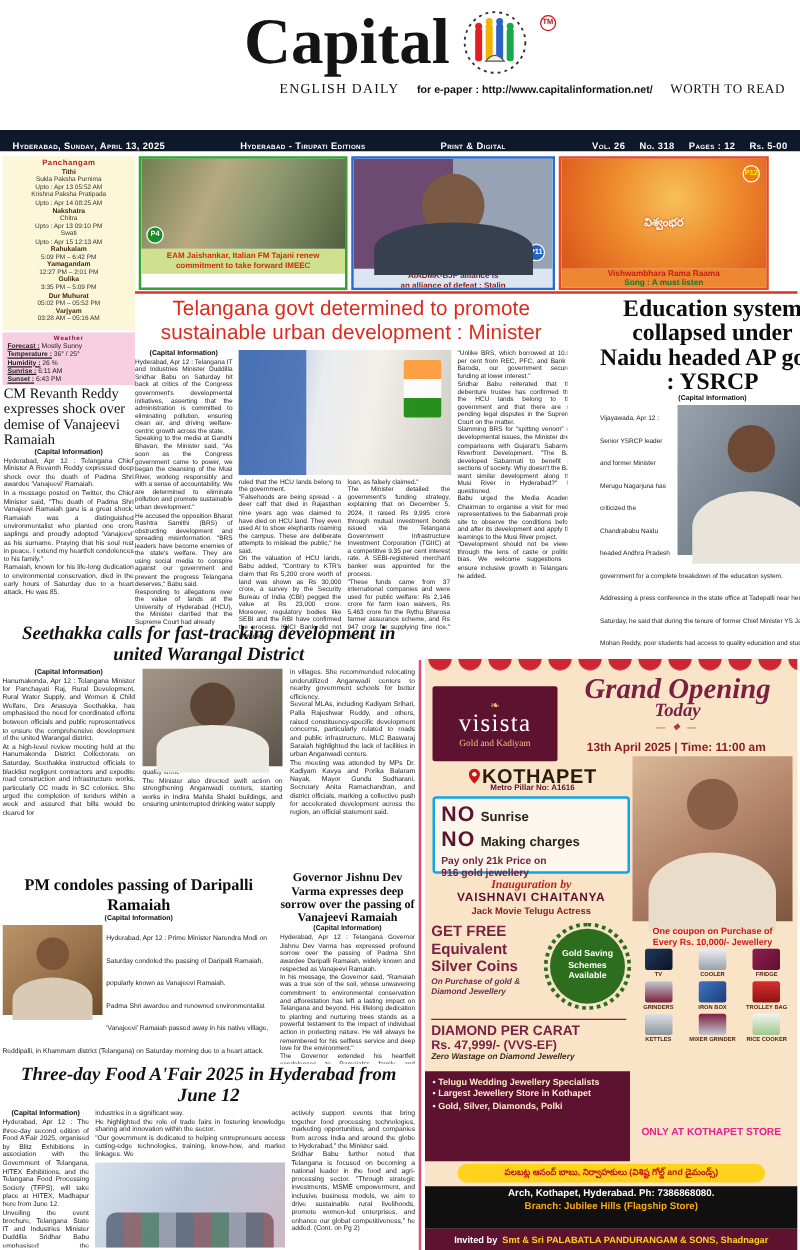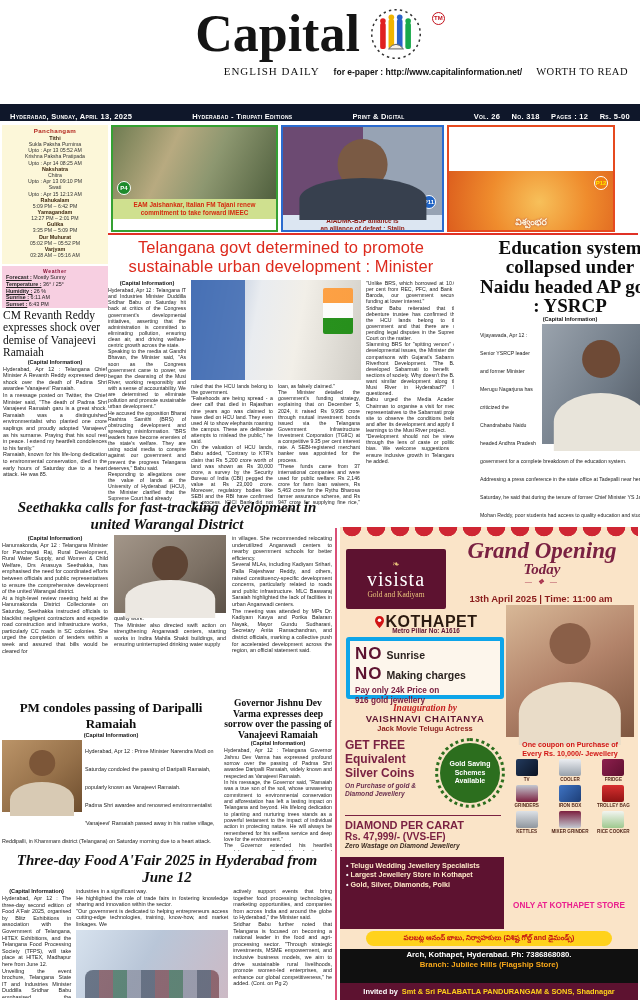--- a/index.html
+++ b/index.html
@@ -36,21 +36,21 @@
   .w-label { font-weight:700; text-decoration:underline; }
 
   
   .teaser { top:125px; height:107px; background:#fff; }
   #teaser1 { left:111px; width:167px; border:2px solid #35a133; }
   #teaser2 { left:281px; width:163px; border:2px solid #2a6bcf; }
   #teaser3 { left:447px; width:168px; border:2px solid #e64a1f; }
   .t-photo { position:relative; width:100%; }
   #teaser1 .t-photo { height:72px; background:linear-gradient(115deg,#6f7c52 0%,#b8aa80 35%,#8d9770 60%,#50603e 100%); }
   #teaser2 .t-photo { height:88px; background:linear-gradient(90deg,#6c4a72 0 50%,#97a3b4 50% 100%); }
-  #teaser3 .t-photo { height:88px; background:radial-gradient(circle at 55% 35%, #f7c05a 0%, #ef8c2d 45%, #d8541a 100%);margin-top:44px; }
+  #teaser3 .t-photo { height:88px; background:radial-gradient(circle at 55% 35%, #f7c05a 0%, #ef8c2d 45%, #d8541a 100%); }
   .badge { position:absolute; width:14px; height:14px; border-radius:50%; color:#fff; font-size:6px; font-weight:700;
     display:flex; align-items:center; justify-content:center; border:1px solid #fff; }
   #teaser1 .badge { left:4px; bottom:4px; background:#1d8a2c; }
   #teaser2 .badge { right:6px; bottom:6px; background:#1f63c4; }
   #teaser3 .badge { right:5px; top:5px; background:#ef7d13; color:#ffe600; }
   .t-cap { font-weight:700; text-align:center; font-size:6.4px; line-height:1.25; white-space:pre-line; padding:2px 1px; }
   #teaser1 .t-cap { background:#cfe08f; color:#d42b10; }
   #teaser2 .t-cap { background:#dce6f2; color:#8f1a12; }
   #teaser3 .t-cap1 { color:#c41e10; font-weight:700; text-align:center; font-size:6.6px; }
   #teaser3 .t-cap2 { color:#0e7a2a; font-weight:700; text-align:center; font-size:6.6px; }
@@ -131,21 +131,21 @@
   .ad-brand { font-family:"Liberation Serif",serif; font-size:20px; letter-spacing:1px; line-height:1; }
   .ad-brand-sub { font-family:"Liberation Serif",serif; font-size:7.5px; color:#e9c27b; margin-top:1px; }
   .ad-title { position:absolute; left:110px; top:12px; width:184px; text-align:center; color:#7a2142;
     font-family:"Liberation Serif",serif; font-style:italic; font-weight:700; }
   .ad-title .t1 { font-size:23px; line-height:1; }
   .ad-title .t2 { font-size:15px; line-height:1.05; }
   .ad-title .orn2 { color:#a8324e; font-size:7px; letter-spacing:2px; }
   .ad-dt { position:absolute; left:108px; top:66px; width:186px; text-align:center; font-size:9.5px; font-weight:700; color:#8a1c1c; }
   .ad-loc { position:absolute; left:6px; top:86px; width:160px; text-align:center; font-size:16px; font-weight:700; color:#2b1a10; letter-spacing:.5px; }
   .ad-metro { position:absolute; left:6px; top:100px; width:160px; text-align:center; font-size:6.4px; font-weight:700; color:#5d1230; }
-  .no-box { position:absolute; left:6px; top:110px; width:158px; height:62px; background:#fdf6ec; border:4px solid #0ea5e9;
+  .no-box { position:absolute; left:6px; top:110px; width:158px; height:62px; background:#fdf6ec; border:2px solid #0ea5e9;
     border-radius:3px; padding:3px 5px; }
   .no-line { display:flex; align-items:baseline; gap:4px; }
   .no-word { font-size:17px; font-weight:800; color:#5d1230; letter-spacing:1px; }
   .no-rest { font-size:10.5px; font-weight:700; color:#2b2320; }
   .pay { font-size:8.2px; font-weight:700; color:#7a2142; line-height:1.2; margin-top:2px; }
   .ad-photo { position:absolute; right:4px; top:78px; width:128px; height:132px;
     background:linear-gradient(150deg,#d8b897 0%,#b2836a 50%,#7e563f 100%); }
   .inaug { position:absolute; left:0px; top:176px; width:170px; text-align:center; }
   .inaug .i1 { font-family:"Liberation Serif",serif; font-style:italic; font-weight:700; font-size:9.5px; color:#c42020; }
   .inaug .i2 { font-size:9.5px; font-weight:800; color:#5d1230; letter-spacing:.6px; }
@@ -443,21 +443,21 @@
 
   <div class="no-box">
     <div class="no-line">
         <span class="no-word">NO</span>
         <span class="no-rest">Sunrise</span>
       </div>
     <div class="no-line">
         <span class="no-word">NO</span>
         <span class="no-rest">Making charges</span>
       </div>
-    <div class="pay"><span>Pay only 24k Price on</span><br><span>916 gold jewellery</span></div>
+    <div class="pay"><span>Pay only 21k Price on</span><br><span>916 gold jewellery</span></div>
   </div>
 
   <div class="ad-photo portrait" style="--skin:#8a5f48; --shirt:#e9dcc8;"></div>
 
   <div class="inaug">
     <div class="i1">Inauguration by</div>
     <div class="i2">VAISHNAVI CHAITANYA</div>
     <div class="i3">Jack Movie Telugu Actress</div>
   </div>
 

